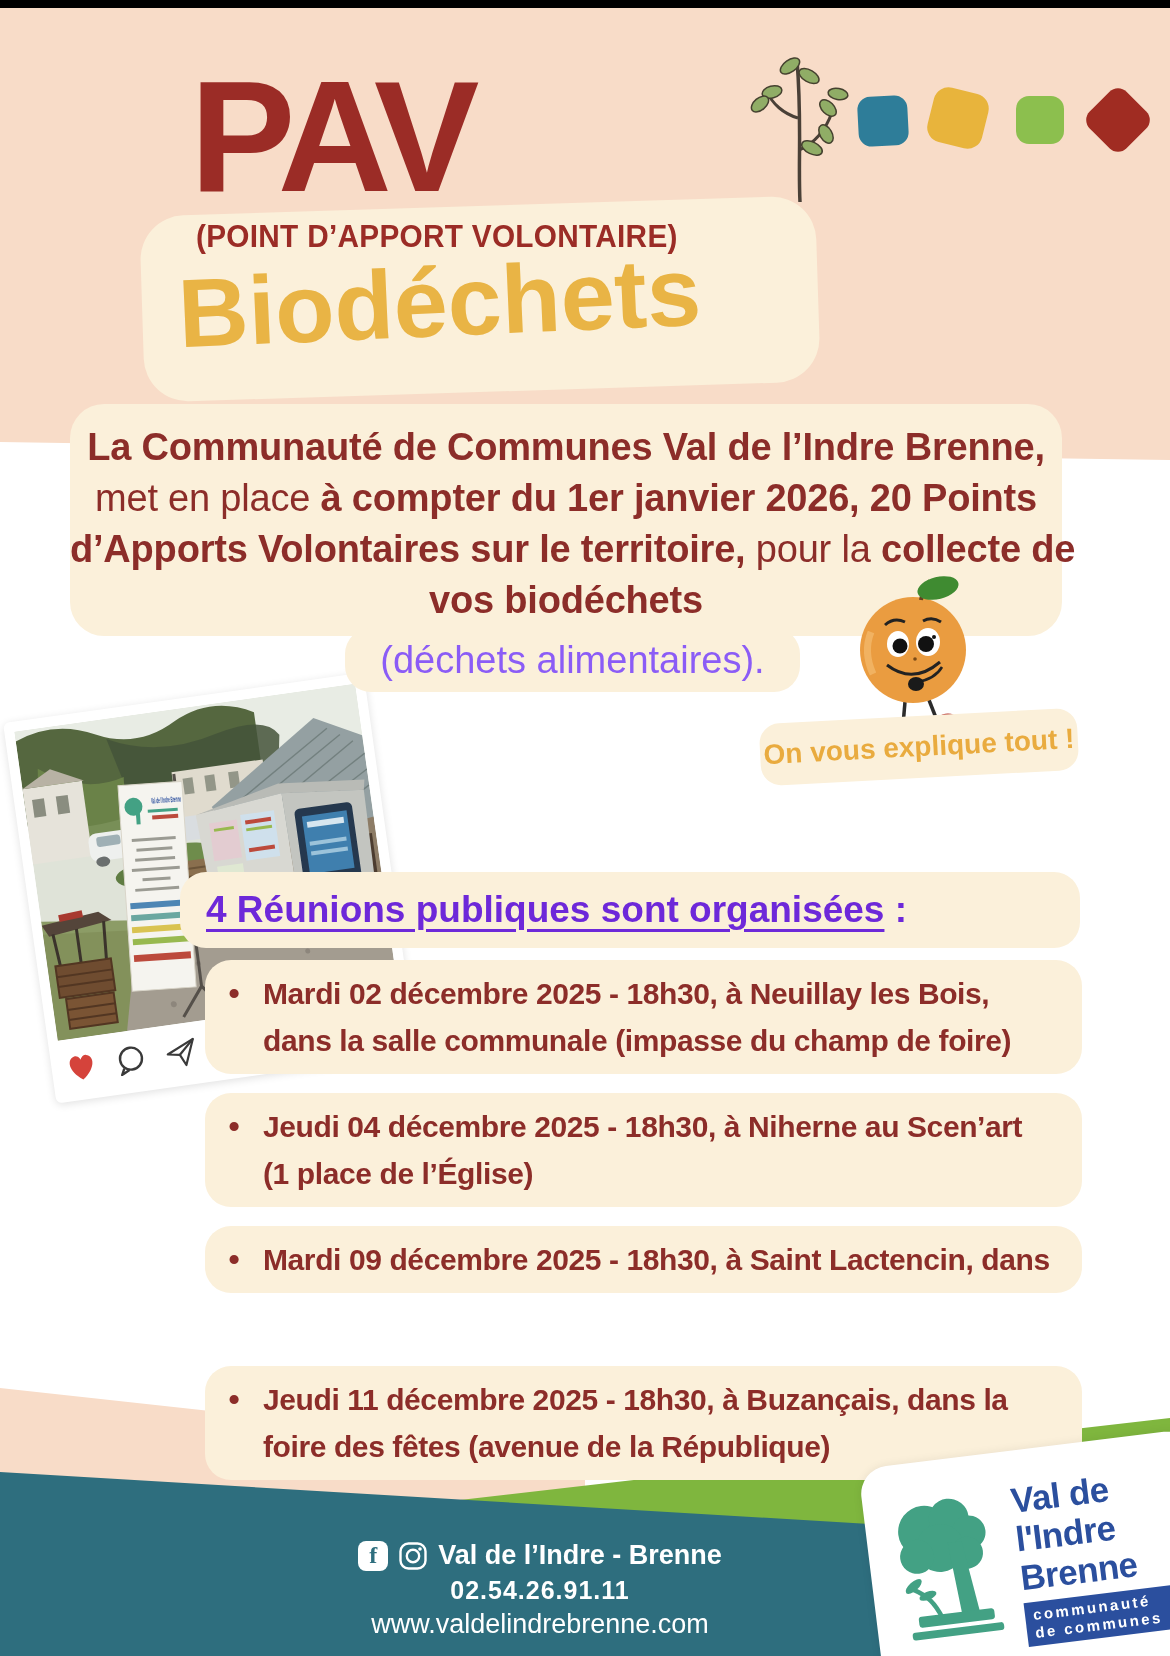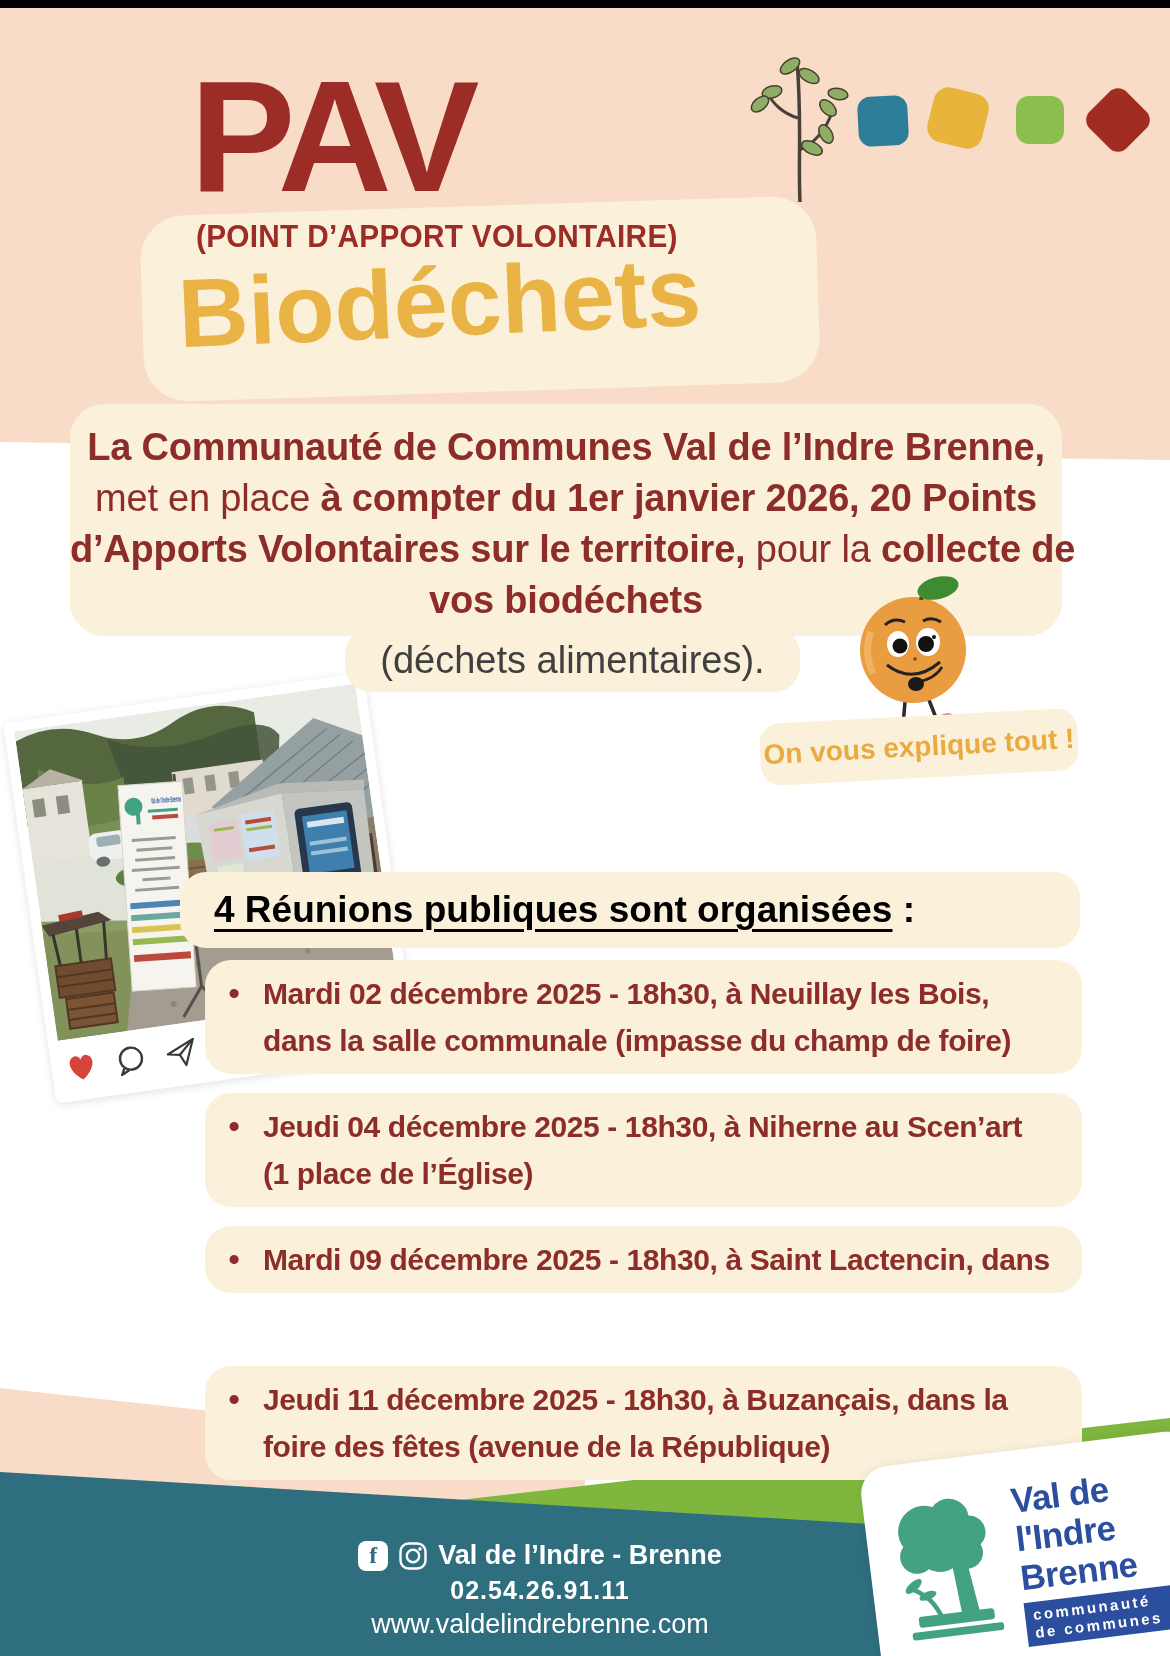--- a/index.html
+++ b/index.html
@@ -25,37 +25,37 @@
   .shape-yellow{left:930px;top:90px;width:56px;height:56px;border-radius:15px;background:#e8b43c;transform:rotate(14deg);}
   .shape-green{left:1016px;top:96px;width:48px;height:48px;border-radius:13px;background:#8cbf4e;}
   .shape-red{left:1092px;top:94px;width:52px;height:52px;border-radius:12px;background:#a02c22;transform:rotate(45deg);}
 
   
   .intro-box{left:70px;top:404px;width:992px;height:232px;background:#fbf0da;border-radius:34px;z-index:2;
              text-align:center;color:#8c2d29;font-size:38px;letter-spacing:-.2px;padding-top:18px;box-sizing:border-box;}
   .intro-box .ln{white-space:nowrap;line-height:51px;font-weight:bold;}
   .intro-box .reg{font-weight:400;}
   .intro-sub-box{left:345px;top:628px;width:455px;height:64px;background:#fbf0da;border-radius:26px;z-index:2;
-                 text-align:center;color:#404040;font-size:38px;font-weight:400;line-height:64px;white-space:nowrap;}
+                 text-align:center;color:#8b5cf6;font-size:38px;font-weight:400;line-height:64px;white-space:nowrap;}
 
   
   .mascot{left:835px;top:572px;z-index:2;}
   .caption-box{left:760px;top:716px;width:318px;height:62px;background:#fbf0da;border-radius:20px;
                transform:rotate(-3deg);z-index:2;text-align:center;line-height:62px;
                font-size:28px;font-weight:bold;color:#e9ab3f;white-space:nowrap;}
 
   
   .photo-card{left:28px;top:696px;width:364px;height:384px;background:#fff;border-radius:6px;
               transform:rotate(-8deg);z-index:1;padding:10px;box-sizing:border-box;
               box-shadow:0 2px 8px rgba(0,0,0,.12);}
   .photo-icons{display:flex;gap:18px;margin-top:10px;padding-left:4px;align-items:center;}
 
   
   .meet-head-box{left:180px;top:872px;width:900px;height:76px;background:#fbf0da;border-radius:26px;z-index:3;
-                 line-height:76px;padding-left:34px;box-sizing:border-box;color:#000000;
+                 line-height:76px;padding-left:26px;box-sizing:border-box;color:#6d28d9;
                  font-size:37px;font-weight:bold;white-space:nowrap;}
   .meet-head-box .u{text-decoration:underline;text-decoration-thickness:3px;text-underline-offset:7px;}
   .meeting-card{left:205px;width:877px;background:#fbf0da;border-radius:26px;z-index:3;
                 display:flex;align-items:flex-start;padding:10px 12px 10px 0;box-sizing:border-box;
                 color:#8c2d29;font-weight:bold;}
   .meeting-card .dot{width:58px;text-align:center;font-size:32px;line-height:47px;flex:none;}
   .meeting-card .mtxt{font-size:30px;line-height:47px;letter-spacing:-.4px;}
   .meeting-card .mtxt span{display:block;white-space:nowrap;}
   .mc1{top:960px;} .mc2{top:1093px;} .mc3{top:1226px;} .mc4{top:1366px;}
 

